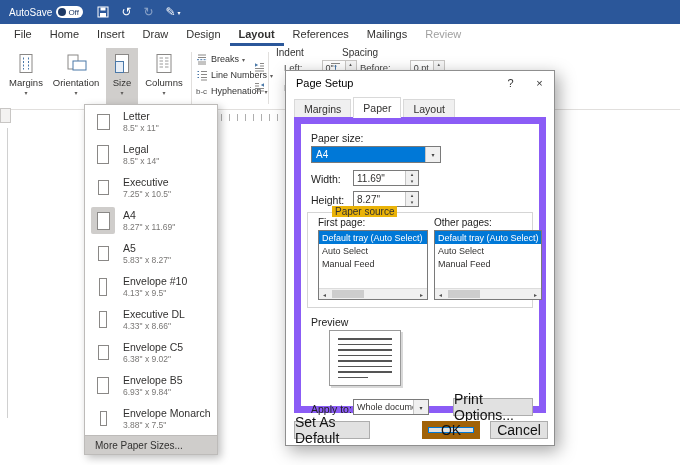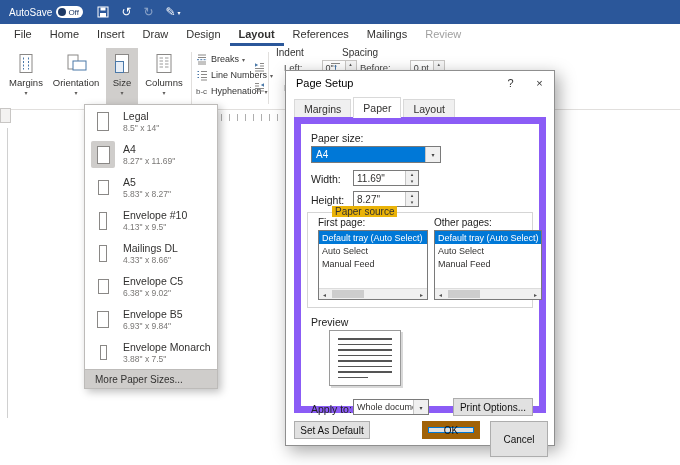--- a/index.html
+++ b/index.html
@@ -103,21 +103,21 @@
   .sarrow { width:11px; display:flex; align-items:center; justify-content:center;
     font-size:6px; color:#555; }
   .strack { flex:1; position:relative; }
   .sthumb { position:absolute; left:2px; top:1px; bottom:1px; width:32px; background:#cdcdcd; }
   .preview-page { position:absolute; left:28px; top:206px; width:72px; height:56px;
     background:#fff; border:1px solid #9a9a9a; box-shadow:2px 2px 0 rgba(0,0,0,.15);
     padding:7px 8px; display:flex; flex-direction:column; gap:4px; }
   .pline { height:1.5px; background:#555; }
   .pline.short { width:55%; }
   .btn { background:#e1e1e1; border:1px solid #adadad; display:flex; align-items:center;
-    justify-content:center; font-size:10px; color:#111; }
+    justify-content:center; font-size:14px; color:#111; }
   .btn.primary { border:6px solid #a16207; box-shadow:inset 0 0 0 1px #0078d7; }
   svg { display:block; }
 </style>
 </head>
 <body>
 
 <div class="titlebar">
   <div class="autosave">
     <span>AutoSave</span>
     <span class="toggle">
@@ -278,31 +278,49 @@
 </div>
 
 <div class="hruler">
   <div class="tickzone"></div>
 </div>
 <div class="ruler-corner"></div>
 <div class="vruler"></div>
 
 <div class="size-menu">
 
+  <div class="size-item">
+    <span class="pic">
+        <span class="page-shape" style="width:13px;height:16px"></span>
+      </span>
+    <span class="size-txt">
+      <span class="size-name">Letter</span>
+      <span class="size-dims">8.5" x 11"</span>
+    </span>
+  </div>
 
   <div class="size-item">
     <span class="pic">
         <span class="page-shape" style="width:12px;height:19px"></span>
       </span>
     <span class="size-txt">
       <span class="size-name">Legal</span>
       <span class="size-dims">8.5" x 14"</span>
     </span>
   </div>
 
+  <div class="size-item">
+    <span class="pic">
+        <span class="page-shape" style="width:11px;height:15px"></span>
+      </span>
+    <span class="size-txt">
+      <span class="size-name">Executive</span>
+      <span class="size-dims">7.25" x 10.5"</span>
+    </span>
+  </div>
 
   <div class="size-item selected">
     <span class="pic">
         <span class="page-shape" style="width:13px;height:18px"></span>
       </span>
     <span class="size-txt">
       <span class="size-name">A4</span>
       <span class="size-dims">8.27" x 11.69"</span>
     </span>
   </div>
@@ -325,21 +343,21 @@
       <span class="size-name">Envelope #10</span>
       <span class="size-dims">4.13" x 9.5"</span>
     </span>
   </div>
 
   <div class="size-item">
     <span class="pic">
         <span class="page-shape" style="width:8px;height:17px"></span>
       </span>
     <span class="size-txt">
-      <span class="size-name">Mailings DL</span>
+      <span class="size-name">Executive DL</span>
       <span class="size-dims">4.33" x 8.66"</span>
     </span>
   </div>
 
   <div class="size-item">
     <span class="pic">
         <span class="page-shape" style="width:11px;height:15px"></span>
       </span>
     <span class="size-txt">
       <span class="size-name">Envelope C5</span>
@@ -464,14 +482,14 @@
     <div class="abs combo" style="left:52px;top:275px;width:76px;height:16px">
       <span class="combo-plain">Whole document</span>
       <span class="combo-arrow">▾</span>
     </div>
 
     <div class="abs btn" style="right:6px;top:274px;width:80px;height:18px">Print Options...</div>
   </div>
 
   <div class="abs btn" style="left:8px;top:350px;width:76px;height:18px">Set As Default</div>
   <div class="abs btn primary" style="left:136px;top:350px;width:58px;height:18px">OK</div>
-  <div class="abs btn" style="left:204px;top:350px;width:58px;height:36px">Cancel</div>
+  <div class="abs btn" style="left:204px;top:350px;width:58px;height:18px">Cancel</div>
 </div>
 
 </body></html>

